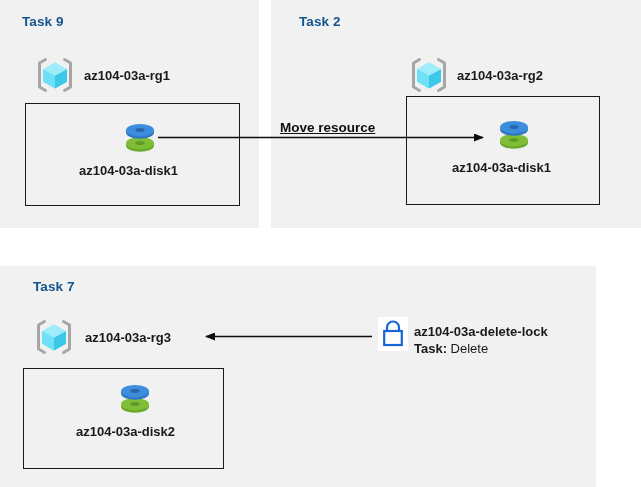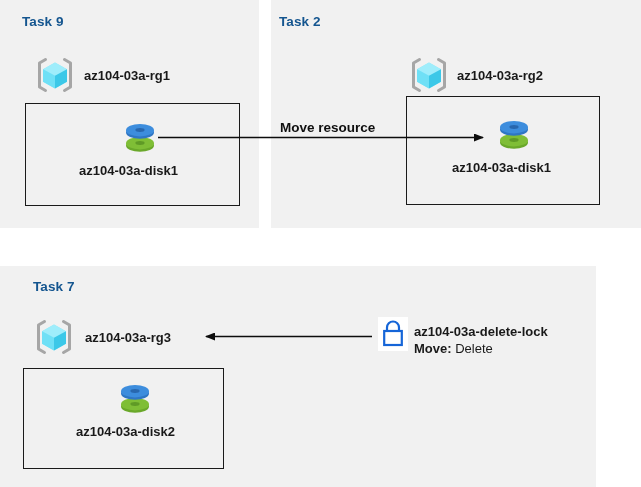--- a/index.html
+++ b/index.html
@@ -140,21 +140,21 @@
     <ellipse cx="19" cy="27.0" rx="4.6" ry="1.9" fill="#5f9a26"></ellipse>
 
     <ellipse cx="19" cy="16.5" rx="14" ry="6.2" fill="#2f76c4"></ellipse>
     <ellipse cx="19" cy="14.2" rx="14" ry="6.2" fill="#3d8ddd"></ellipse>
     <ellipse cx="19" cy="14.0" rx="4.6" ry="1.9" fill="#2867ae"></ellipse>
   </svg>
 </div>
 
 <div class="label-bold" style="left:79px; top:163px;">az104-03a-disk1</div>
 
-<div class="panel-title" style="left:279px; top:14px;text-align:center;">Task 2</div>
+<div class="panel-title" style="left:299px; top:14px;text-align:center;">Task 2</div>
 
 <div class="rg-icon" style="left:408px; top:56px;">
   <svg width="42" height="38" viewBox="0 0 42 38">
     <path d="M11.5 3.5 L5.5 7 L5.5 31 L11.5 34.5" fill="none" stroke="#a6a6a6" stroke-width="3" stroke-linecap="round" stroke-linejoin="round"></path>
     <path d="M30.5 3.5 L36.5 7 L36.5 31 L30.5 34.5" fill="none" stroke="#a6a6a6" stroke-width="3" stroke-linecap="round" stroke-linejoin="round"></path>
     <polygon points="21,6.5 33,13.2 33,25.8 21,32.5 9,25.8 9,13.2" fill="#8fe9f9"></polygon>
     <polygon points="21,6.5 33,13.2 21,19.8 9,13.2" fill="#9fedfb"></polygon>
     <polygon points="21,19.8 33,13.2 33,25.8 21,32.5" fill="#3cc8e8"></polygon>
     <polygon points="21,19.8 21,32.5 9,25.8 9,13.2" fill="#6fe0f6"></polygon>
   </svg>
@@ -195,40 +195,40 @@
 <div class="lock-icon" style="left:378px; top:317px;">
   <svg width="30" height="34" viewBox="0 0 30 34">
     <path d="M9 14 L9 10.5 A6 6 0 0 1 21 10.5 L21 14" fill="none" stroke="#1565d8" stroke-width="2.2"></path>
     <rect x="6.2" y="14" width="17.6" height="14" fill="#ffffff" stroke="#1565d8" stroke-width="2.2"></rect>
   </svg>
 </div>
 
 <div class="label-lock-name" style="left:414px; top:324px;">az104-03a-delete-lock</div>
 
 <div class="label-lock-type" style="left:414px; top:341px;">
-  <b>Move: </b>
+  <b>Task: </b>
   <span>Delete</span>
 </div>
 
 <div class="inner-box" style="left:23px; top:368px; width:201px; height:101px;"></div>
 
 <div class="disk-icon" style="left:116px; top:377px;">
   <svg width="38" height="40" viewBox="0 0 38 40">
     <ellipse cx="19" cy="29.5" rx="14" ry="6.2" fill="#6aa82a"></ellipse>
     <ellipse cx="19" cy="27.2" rx="14" ry="6.2" fill="#7fbe36"></ellipse>
     <ellipse cx="19" cy="27.0" rx="4.6" ry="1.9" fill="#5f9a26"></ellipse>
     <ellipse cx="19" cy="16.5" rx="14" ry="6.2" fill="#2f76c4"></ellipse>
     <ellipse cx="19" cy="14.2" rx="14" ry="6.2" fill="#3d8ddd"></ellipse>
     <ellipse cx="19" cy="14.0" rx="4.6" ry="1.9" fill="#2867ae"></ellipse>
   </svg>
 </div>
 
 <div class="label-bold" style="left:76px; top:424px;">az104-03a-disk2</div>
 
-<div class="move-label" style="left:280px; top:120px;">Move resource</div>
+<div class="move-label" style="left:280px; top:120px;text-decoration:underline;">Move resource</div>
 
 <svg class="arrow-layer" width="641" height="487" viewBox="0 0 641 487">
   <defs>
     <marker id="arrowRight" markerWidth="10" markerHeight="8" refX="9" refY="4" orient="auto" markerUnits="userSpaceOnUse">
       <path d="M0,0 L10,4 L0,8 z" fill="#0d0d0d"></path>
     </marker>
     <marker id="arrowLeft" markerWidth="10" markerHeight="8" refX="9" refY="4" orient="auto" markerUnits="userSpaceOnUse">
       <path d="M0,0 L10,4 L0,8 z" fill="#0d0d0d"></path>
     </marker>
   </defs>

